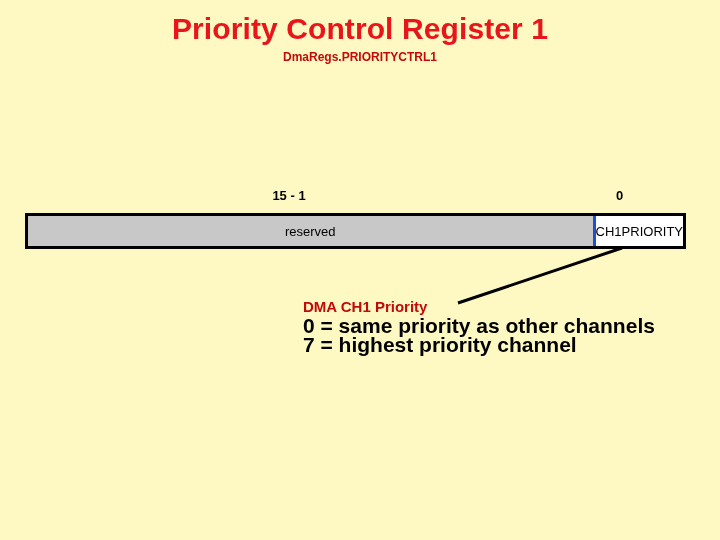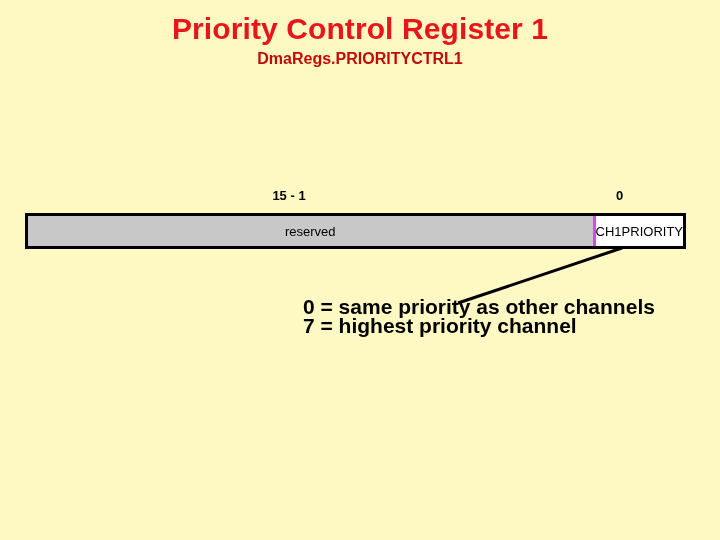--- a/index.html
+++ b/index.html
@@ -33,21 +33,21 @@
     color: #e8161a;
     letter-spacing: 0.1px;
     white-space: nowrap;
   }
   .subtitle {
     position: absolute;
     left: 0;
     top: 50px;
     width: 720px;
     text-align: center;
-    font-size: 16px;
+    font-size: 12px;
     font-weight: bold;
     color: #c20a0a;
     white-space: nowrap;
   }
 
   
   .bitrow {
     position: absolute;
     left: 25px;
     top: 188px;
@@ -91,21 +91,21 @@
     font-size: 13px;
     font-weight: bold;
     color: #000000;
     box-sizing: border-box;
     height: 100%;
     white-space: nowrap;
   }
   .cell.reserved {
     width: 625px;
     background: #c8c8c8;
-    border-right: 3px solid #d946ef;
+    border-right: 3px solid #1d4ed8;
     font-weight: normal;
   }
   .cell.ch1 {
     flex: 1 1 auto;
     background: #ffffff;
     font-weight: normal;
   }
 
   
   .leader {
@@ -156,17 +156,18 @@
   <div class="regtable">
     <div class="cell reserved">reserved</div>
     <div class="cell ch1">CH1PRIORITY</div>
   </div>
 
   <svg class="leader" viewBox="0 0 180 66" width="180" height="66">
     <line x1="172" y1="5" x2="8" y2="60" stroke="#000000" stroke-width="3"></line>
   </svg>
 
   <div class="callout">
+    <div class="callout-title">DMA CH1 Priority</div>
     <div class="callout-line">0 = same priority as other channels</div>
     <div class="callout-line">7 = highest priority channel</div>
   </div>
 
 </div>
 
 </body></html>

